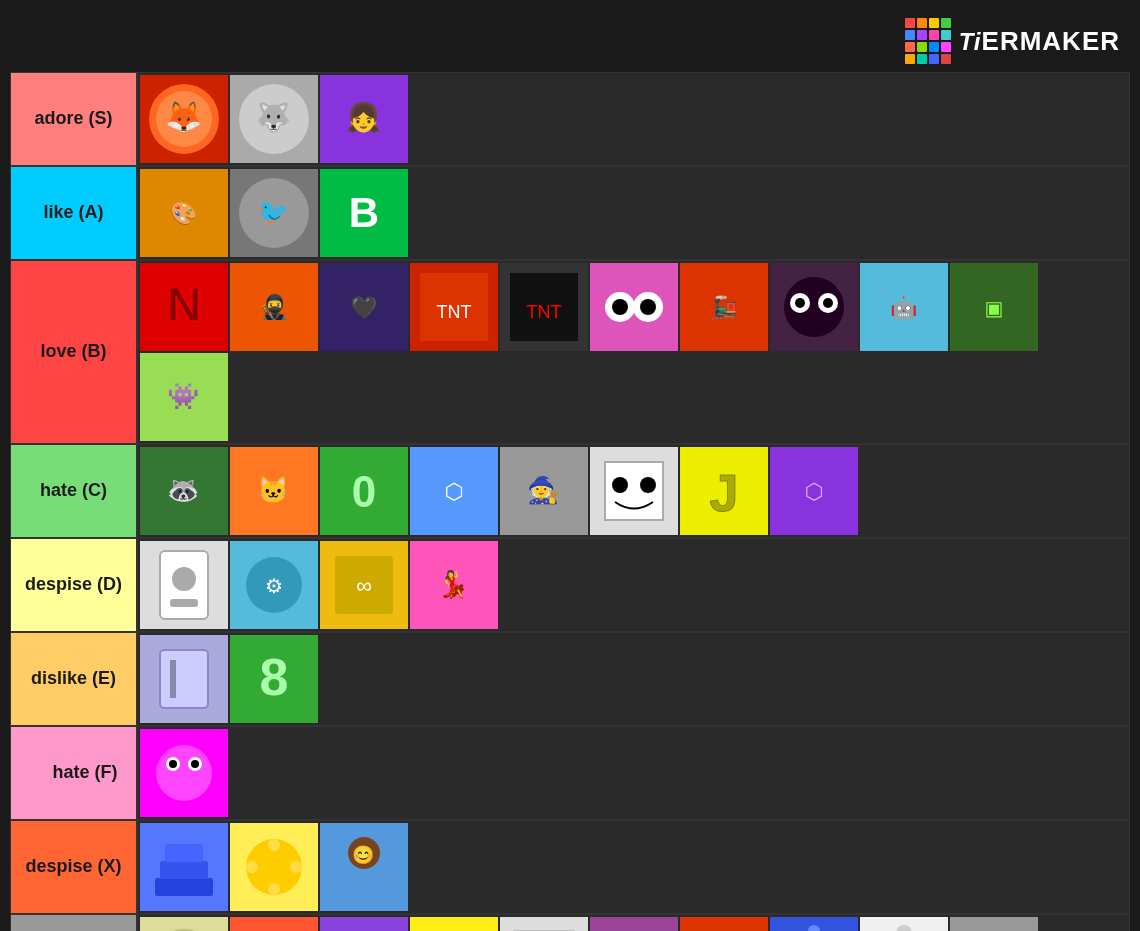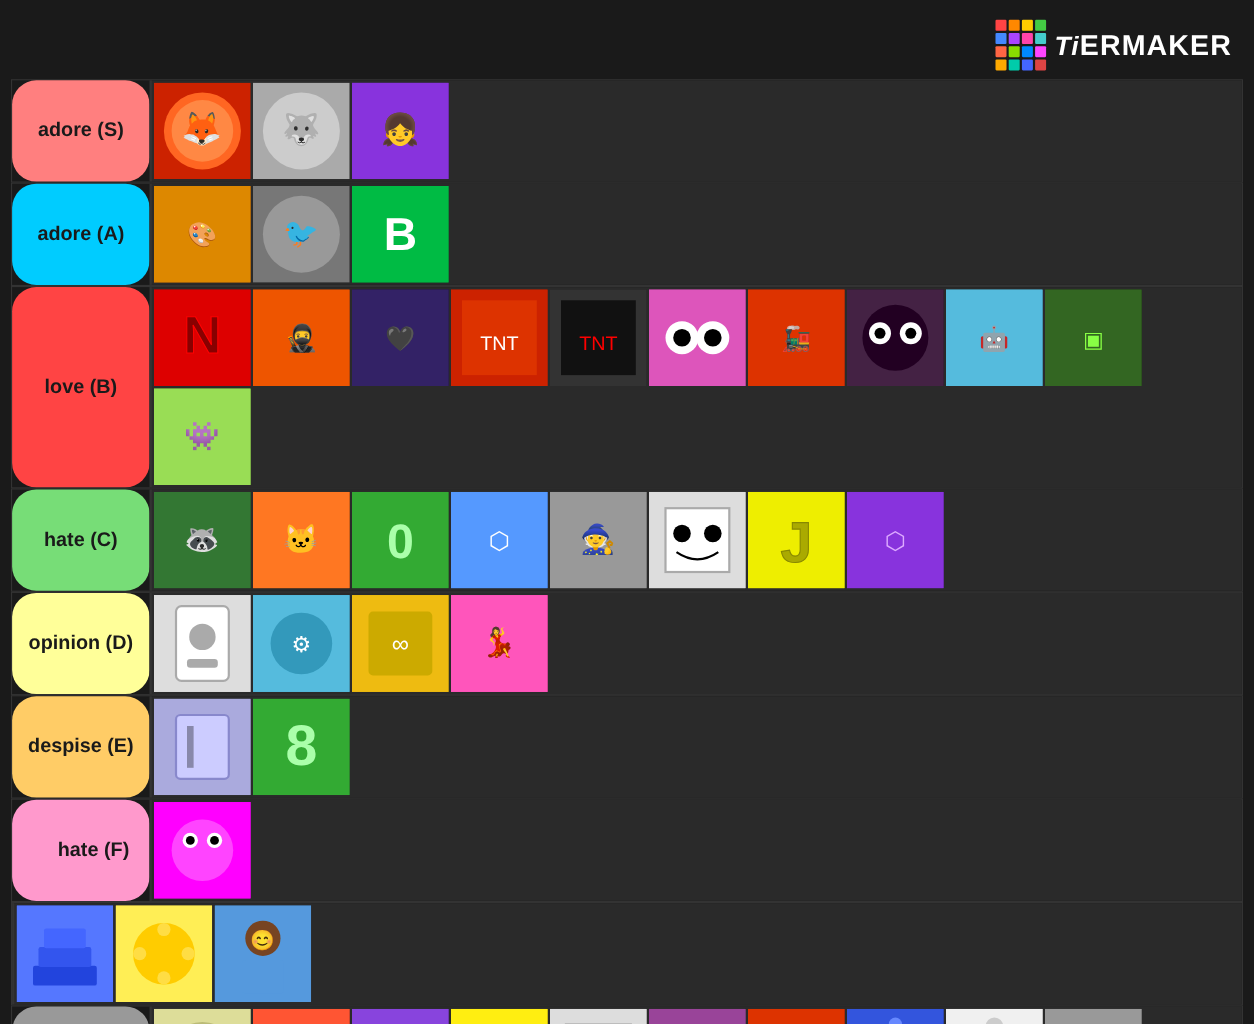--- a/index.html
+++ b/index.html
@@ -56,21 +56,20 @@
       min-width: 125px;
       display: flex;
       align-items: center;
       justify-content: center;
       text-align: right;
       font-size: 18px;
       font-weight: bold;
       color: #1a1a1a;
       padding: 5px;
       line-height: 1.2;
-      border-radius: 22px;
     }
     .tier-items {
       display: flex;
       flex-wrap: wrap;
       flex: 1;
       background: #2a2a2a;
       border-left: 2px solid #333;
       align-items: flex-start;
       padding: 2px;
       gap: 2px;
@@ -144,21 +143,21 @@
           <div class="tier-item">
             <svg class="char-svg" viewBox="0 0 88 88" xmlns="http://www.w3.org/2000/svg">
       <rect width="88" height="88" fill="#7722cc"></rect>
       <rect width="88" height="88" fill="#8833dd"></rect>
               <text x="44" y="52" text-anchor="middle" font-size="28" fill="white">👧</text>
     </svg>
           </div>
         </div>
       </div>
       <div class="tier-row">
-        <div class="tier-label" style="background-color: rgb(0, 204, 255);">adore (A)</div>
+        <div class="tier-label" style="background-color: rgb(0, 204, 255);">like (A)</div>
         <div class="tier-items">
           <div class="tier-item">
             <svg class="char-svg" viewBox="0 0 88 88" xmlns="http://www.w3.org/2000/svg">
       <rect width="88" height="88" fill="#cc6600"></rect>
       <rect width="88" height="88" fill="#dd8800"></rect>
               <text x="44" y="52" text-anchor="middle" font-size="22" fill="white">🎨</text>
     </svg>
           </div>
           <div class="tier-item">
             <svg class="char-svg" viewBox="0 0 88 88" xmlns="http://www.w3.org/2000/svg">
@@ -325,21 +324,21 @@
           <div class="tier-item">
             <svg class="char-svg" viewBox="0 0 88 88" xmlns="http://www.w3.org/2000/svg">
       <rect width="88" height="88" fill="#7722cc"></rect>
       <rect width="88" height="88" fill="#8833dd"></rect>
               <text x="44" y="52" text-anchor="middle" font-size="22" fill="#ddaaff">⬡</text>
     </svg>
           </div>
         </div>
       </div>
       <div class="tier-row">
-        <div class="tier-label" style="background-color: rgb(255, 255, 153);">opinion (D)</div>
+        <div class="tier-label" style="background-color: rgb(255, 255, 153);">despise (D)</div>
         <div class="tier-items">
           <div class="tier-item">
             <svg class="char-svg" viewBox="0 0 88 88" xmlns="http://www.w3.org/2000/svg">
       <rect width="88" height="88" fill="#cccccc"></rect>
       <rect width="88" height="88" fill="#ddd"></rect>
               <rect x="20" y="10" width="48" height="68" rx="5" fill="white" stroke="#aaa" stroke-width="2"></rect>
               <circle cx="44" cy="38" r="12" fill="#aaa"></circle>
               <rect x="30" y="58" width="28" height="8" rx="3" fill="#aaa"></rect>
     </svg>
           </div>
@@ -362,21 +361,21 @@
           <div class="tier-item">
             <svg class="char-svg" viewBox="0 0 88 88" xmlns="http://www.w3.org/2000/svg">
       <rect width="88" height="88" fill="#ff44aa"></rect>
       <rect width="88" height="88" fill="#ff55bb"></rect>
               <text x="44" y="52" text-anchor="middle" font-size="26" fill="white">💃</text>
     </svg>
           </div>
         </div>
       </div>
       <div class="tier-row">
-        <div class="tier-label" style="background-color: rgb(255, 204, 102);">despise (E)</div>
+        <div class="tier-label" style="background-color: rgb(255, 204, 102);">dislike (E)</div>
         <div class="tier-items">
           <div class="tier-item">
             <svg class="char-svg" viewBox="0 0 88 88" xmlns="http://www.w3.org/2000/svg">
       <rect width="88" height="88" fill="#9999cc"></rect>
       <rect width="88" height="88" fill="#aaaadd"></rect>
               <rect x="20" y="15" width="48" height="58" rx="4" fill="#ccccff" stroke="#8888cc" stroke-width="2"></rect>
               <rect x="30" y="25" width="6" height="38" fill="#8888aa"></rect>
     </svg>
           </div>
           <div class="tier-item">
@@ -398,20 +397,21 @@
               <circle cx="44" cy="44" r="28" fill="#ff44ff"></circle>
               <circle cx="33" cy="35" r="7" fill="white"></circle>
               <circle cx="55" cy="35" r="7" fill="white"></circle>
               <circle cx="33" cy="35" r="4" fill="black"></circle>
               <circle cx="55" cy="35" r="4" fill="black"></circle>
     </svg>
           </div>
         </div>
       </div>
       <div class="tier-row">
+        <div class="tier-label" style="background-color: rgb(255, 102, 51);">despise (X)</div>
         <div class="tier-items">
           <div class="tier-item">
             <svg class="char-svg" viewBox="0 0 88 88" xmlns="http://www.w3.org/2000/svg">
       <rect width="88" height="88" fill="#4466ff"></rect>
       <rect width="88" height="88" fill="#5577ff"></rect>
               <rect x="15" y="55" width="58" height="18" rx="2" fill="#2244dd"></rect>
               <rect x="20" y="38" width="48" height="18" rx="2" fill="#3355ee"></rect>
               <rect x="25" y="21" width="38" height="18" rx="2" fill="#4466ff"></rect>
     </svg>
           </div>

